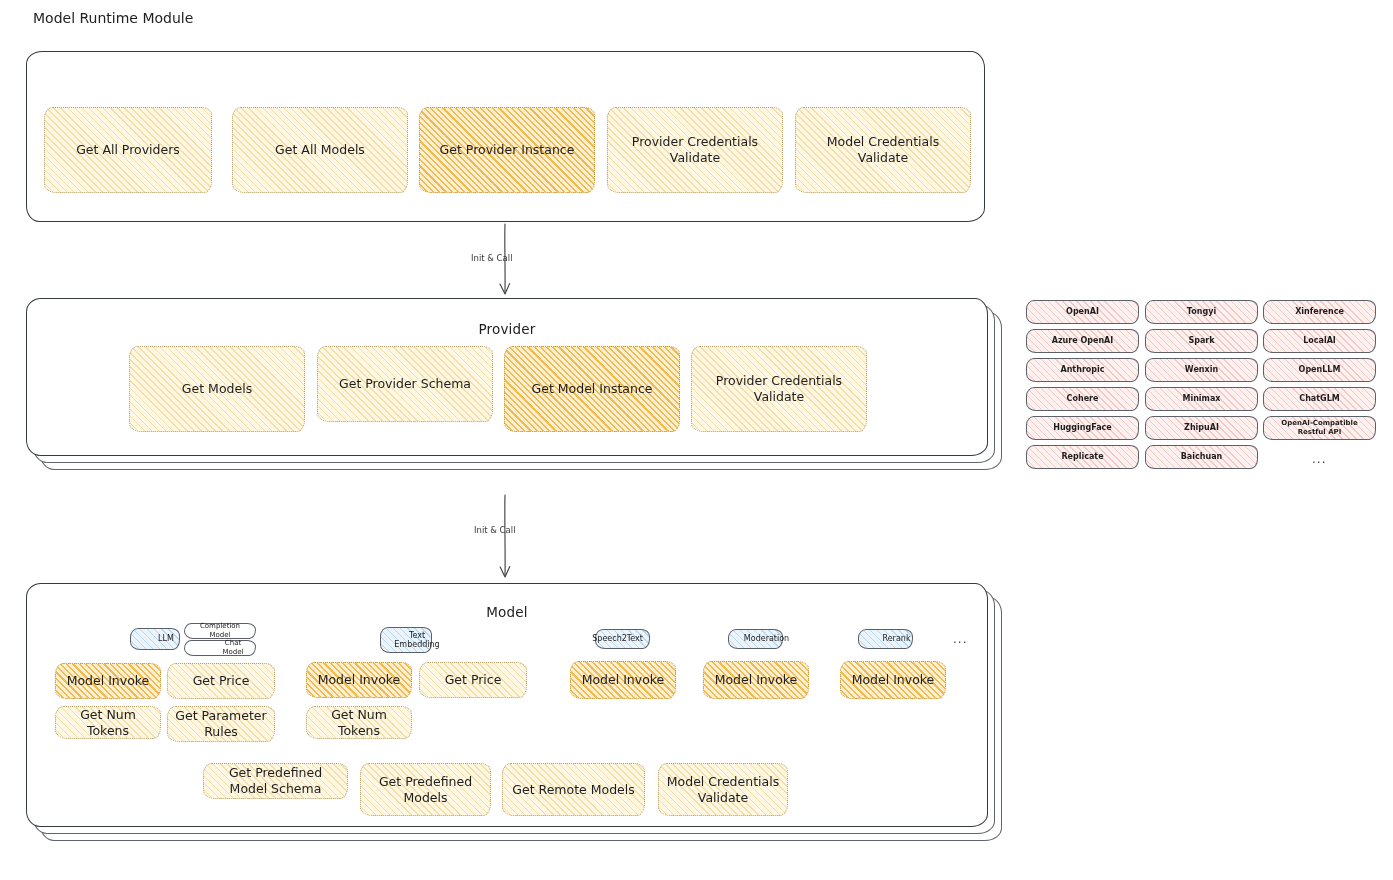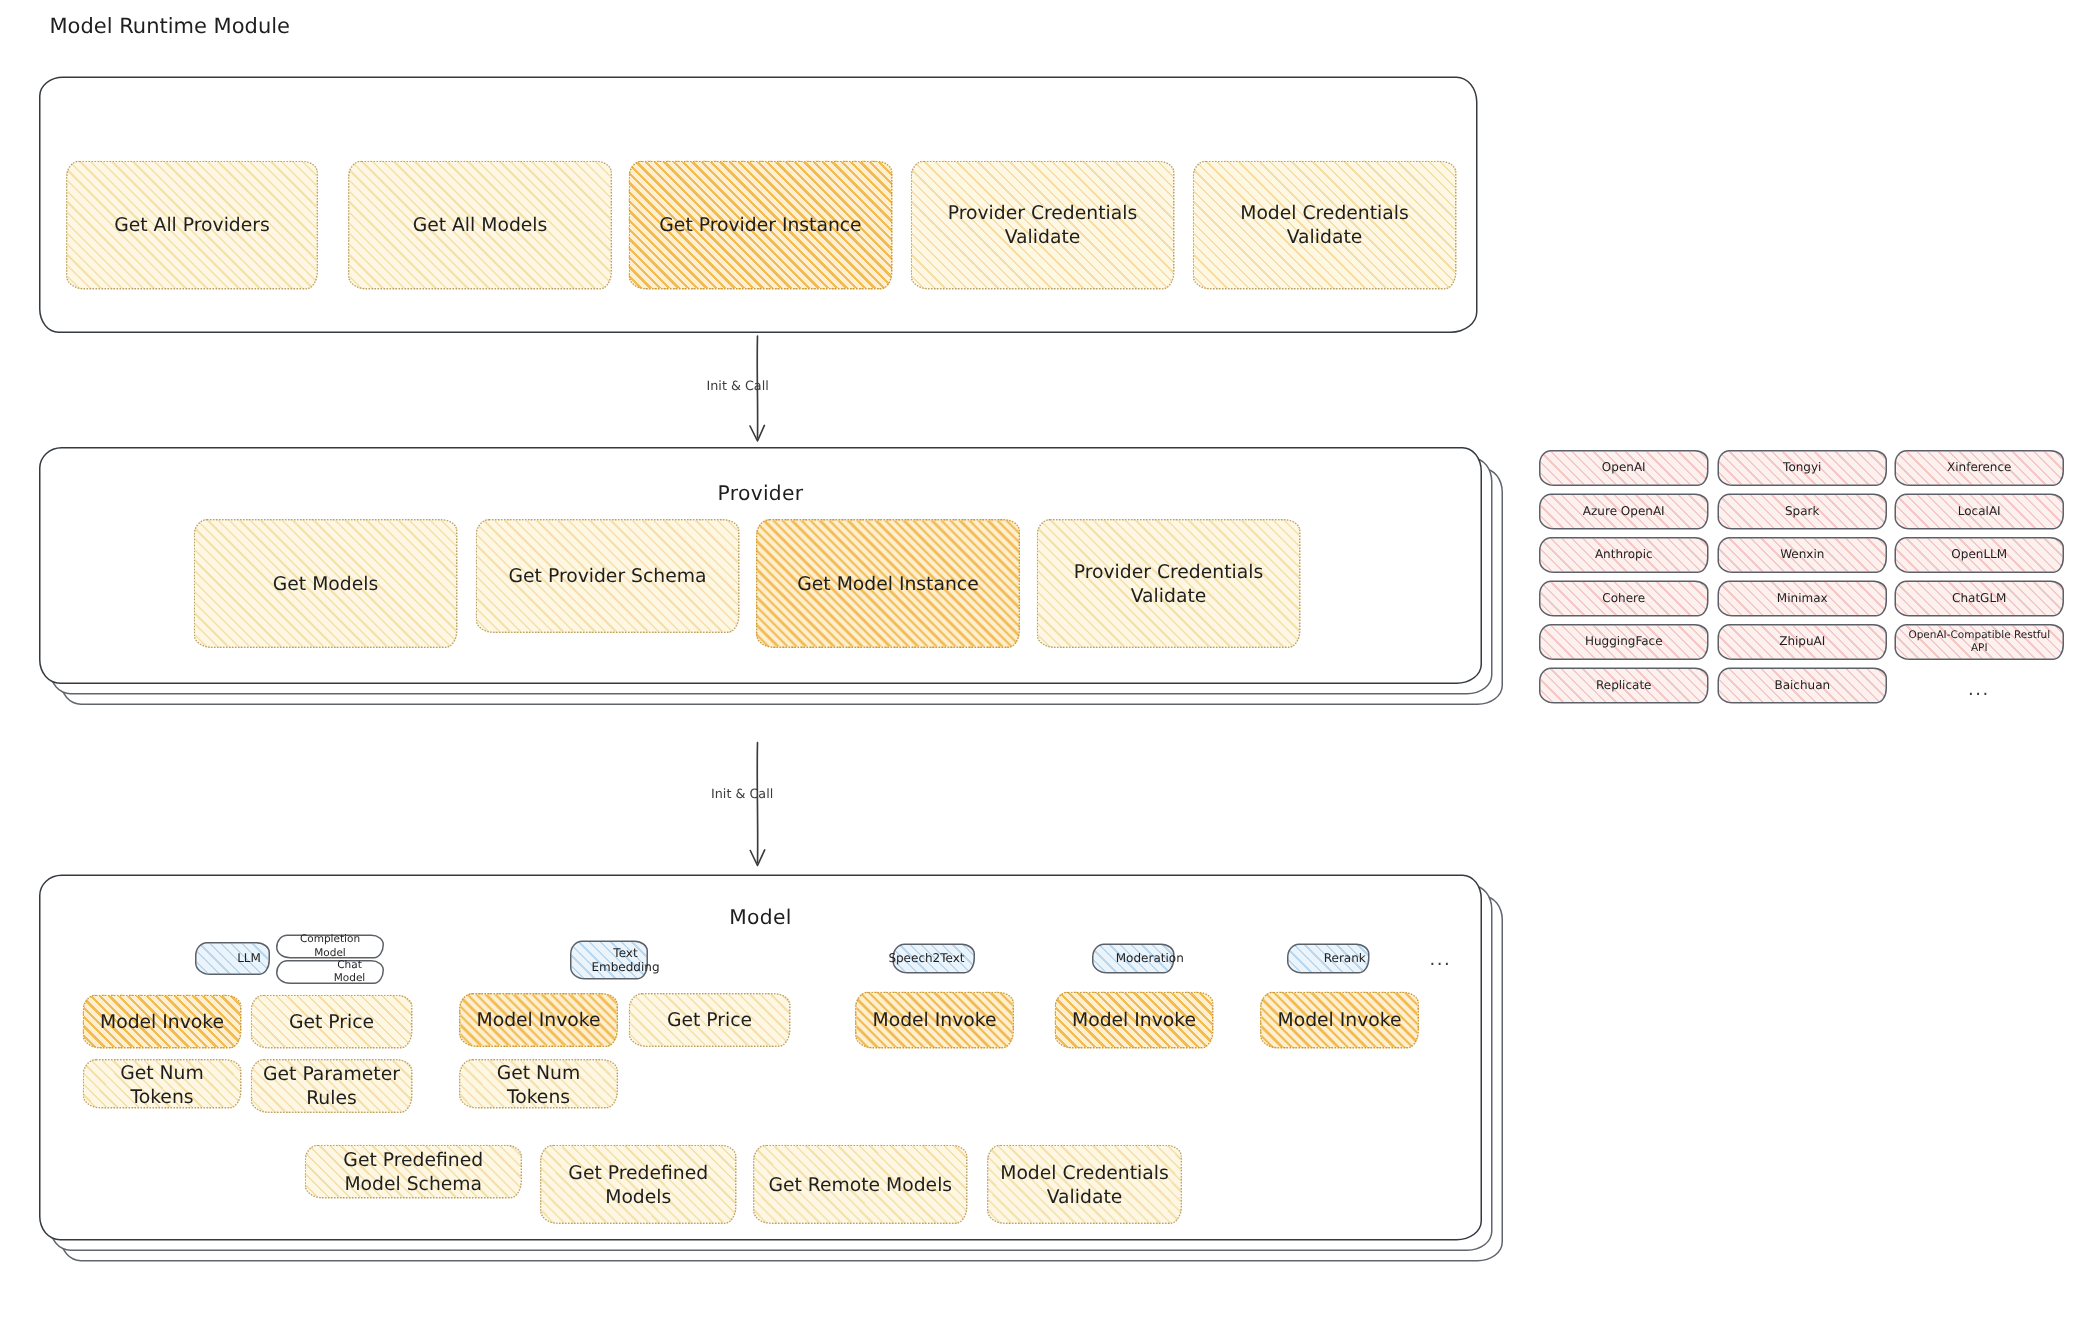--- a/index.html
+++ b/index.html
@@ -82,20 +82,21 @@
     border:1.2px solid #5c6068;
     border-radius:8px 9px 7px 10px / 9px 7px 10px 8px;
     background-color:#fdf1f0;
     background-image:repeating-linear-gradient(45deg,
       rgba(231,150,145,.45) 0px,
       rgba(231,150,145,.45) 1.1px,
       rgba(253,241,240,0) 1.1px,
       rgba(253,241,240,0) 5px);
     font-size:8px;
     color:#1e1e1e;
+    font-weight:bold;
   }
   
   .fill-blue{
     border:1.2px solid #5c6068;
     border-radius:8px 9px 7px 10px / 9px 7px 10px 8px;
     background-color:#ebf4fb;
     background-image:repeating-linear-gradient(45deg,
       rgba(120,175,225,.42) 0px,
       rgba(120,175,225,.42) 1.1px,
       rgba(235,244,251,0) 1.1px,

